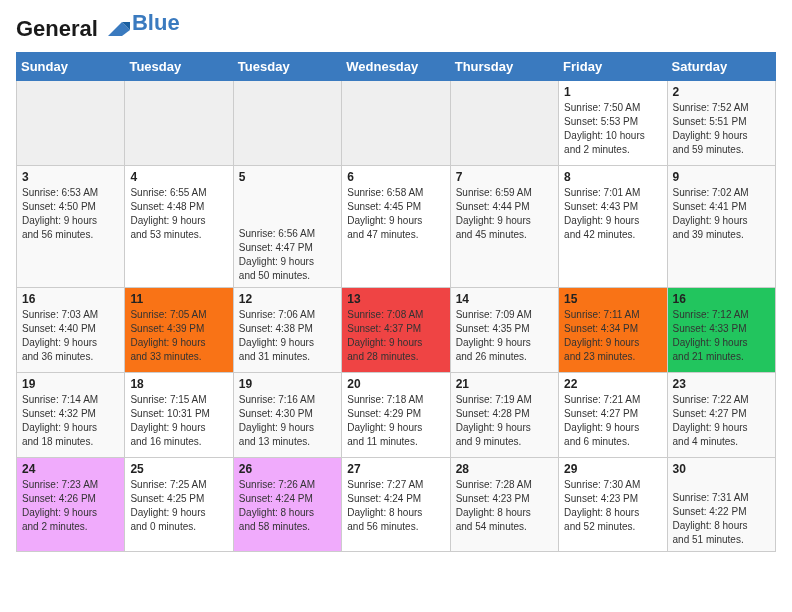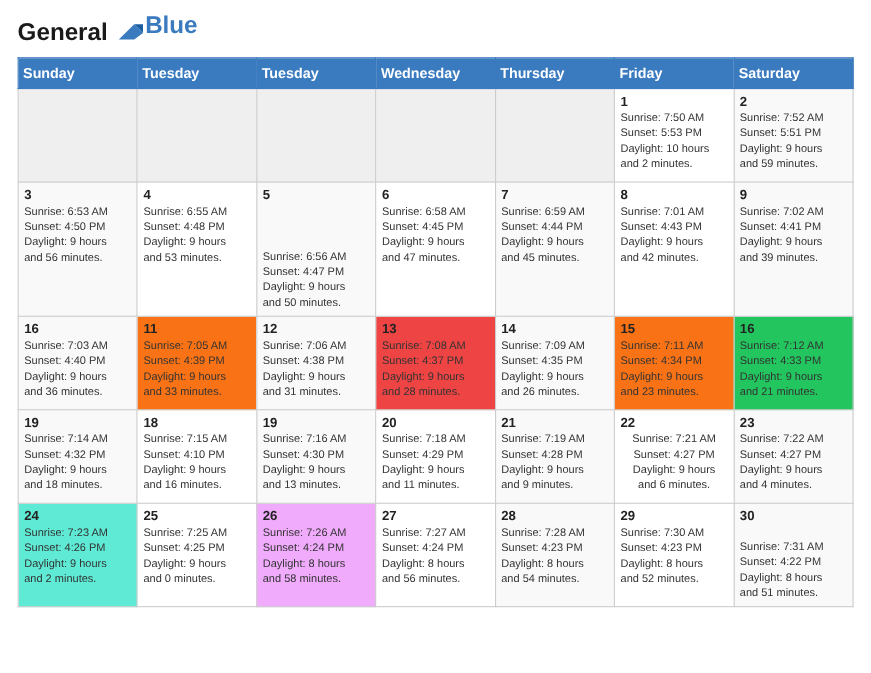--- a/index.html
+++ b/index.html
@@ -240,21 +240,21 @@
         <td style="background: rgb(249, 249, 249);">
           <span class="day-num">19</span>
           <div class="day-info" style="white-space: pre-line;">Sunrise: 7:14 AM
 Sunset: 4:32 PM
 Daylight: 9 hours
 and 18 minutes.</div>
         </td>
         <td style="background: rgb(255, 255, 255);">
           <span class="day-num">18</span>
           <div class="day-info" style="white-space: pre-line;">Sunrise: 7:15 AM
-Sunset: 4:10 PM
+Sunset: 10:31 PM
 Daylight: 9 hours
 and 16 minutes.</div>
         </td>
         <td style="background: rgb(249, 249, 249);">
           <span class="day-num">19</span>
           <div class="day-info" style="white-space: pre-line;">Sunrise: 7:16 AM
 Sunset: 4:30 PM
 Daylight: 9 hours
 and 13 minutes.</div>
         </td>
@@ -267,35 +267,35 @@
         </td>
         <td style="background: rgb(249, 249, 249);">
           <span class="day-num">21</span>
           <div class="day-info" style="white-space: pre-line;">Sunrise: 7:19 AM
 Sunset: 4:28 PM
 Daylight: 9 hours
 and 9 minutes.</div>
         </td>
         <td style="background: rgb(255, 255, 255);">
           <span class="day-num">22</span>
-          <div class="day-info" style="white-space: pre-line; text-align: center;">Sunrise: 7:21 AM
+          <div class="day-info" style="white-space: pre-line;">Sunrise: 7:21 AM
 Sunset: 4:27 PM
 Daylight: 9 hours
 and 6 minutes.</div>
         </td>
         <td style="background: rgb(249, 249, 249);">
           <span class="day-num">23</span>
           <div class="day-info" style="white-space: pre-line;">Sunrise: 7:22 AM
 Sunset: 4:27 PM
 Daylight: 9 hours
 and 4 minutes.</div>
         </td>
       </tr>
       <tr>
-        <td style="background: #5eead4;">
+        <td style="background: #f0abfc;">
           <span class="day-num">24</span>
           <div class="day-info" style="white-space: pre-line;">Sunrise: 7:23 AM
 Sunset: 4:26 PM
 Daylight: 9 hours
 and 2 minutes.</div>
         </td>
         <td style="background: rgb(255, 255, 255);">
           <span class="day-num">25</span>
           <div class="day-info" style="white-space: pre-line;">Sunrise: 7:25 AM
 Sunset: 4:25 PM

